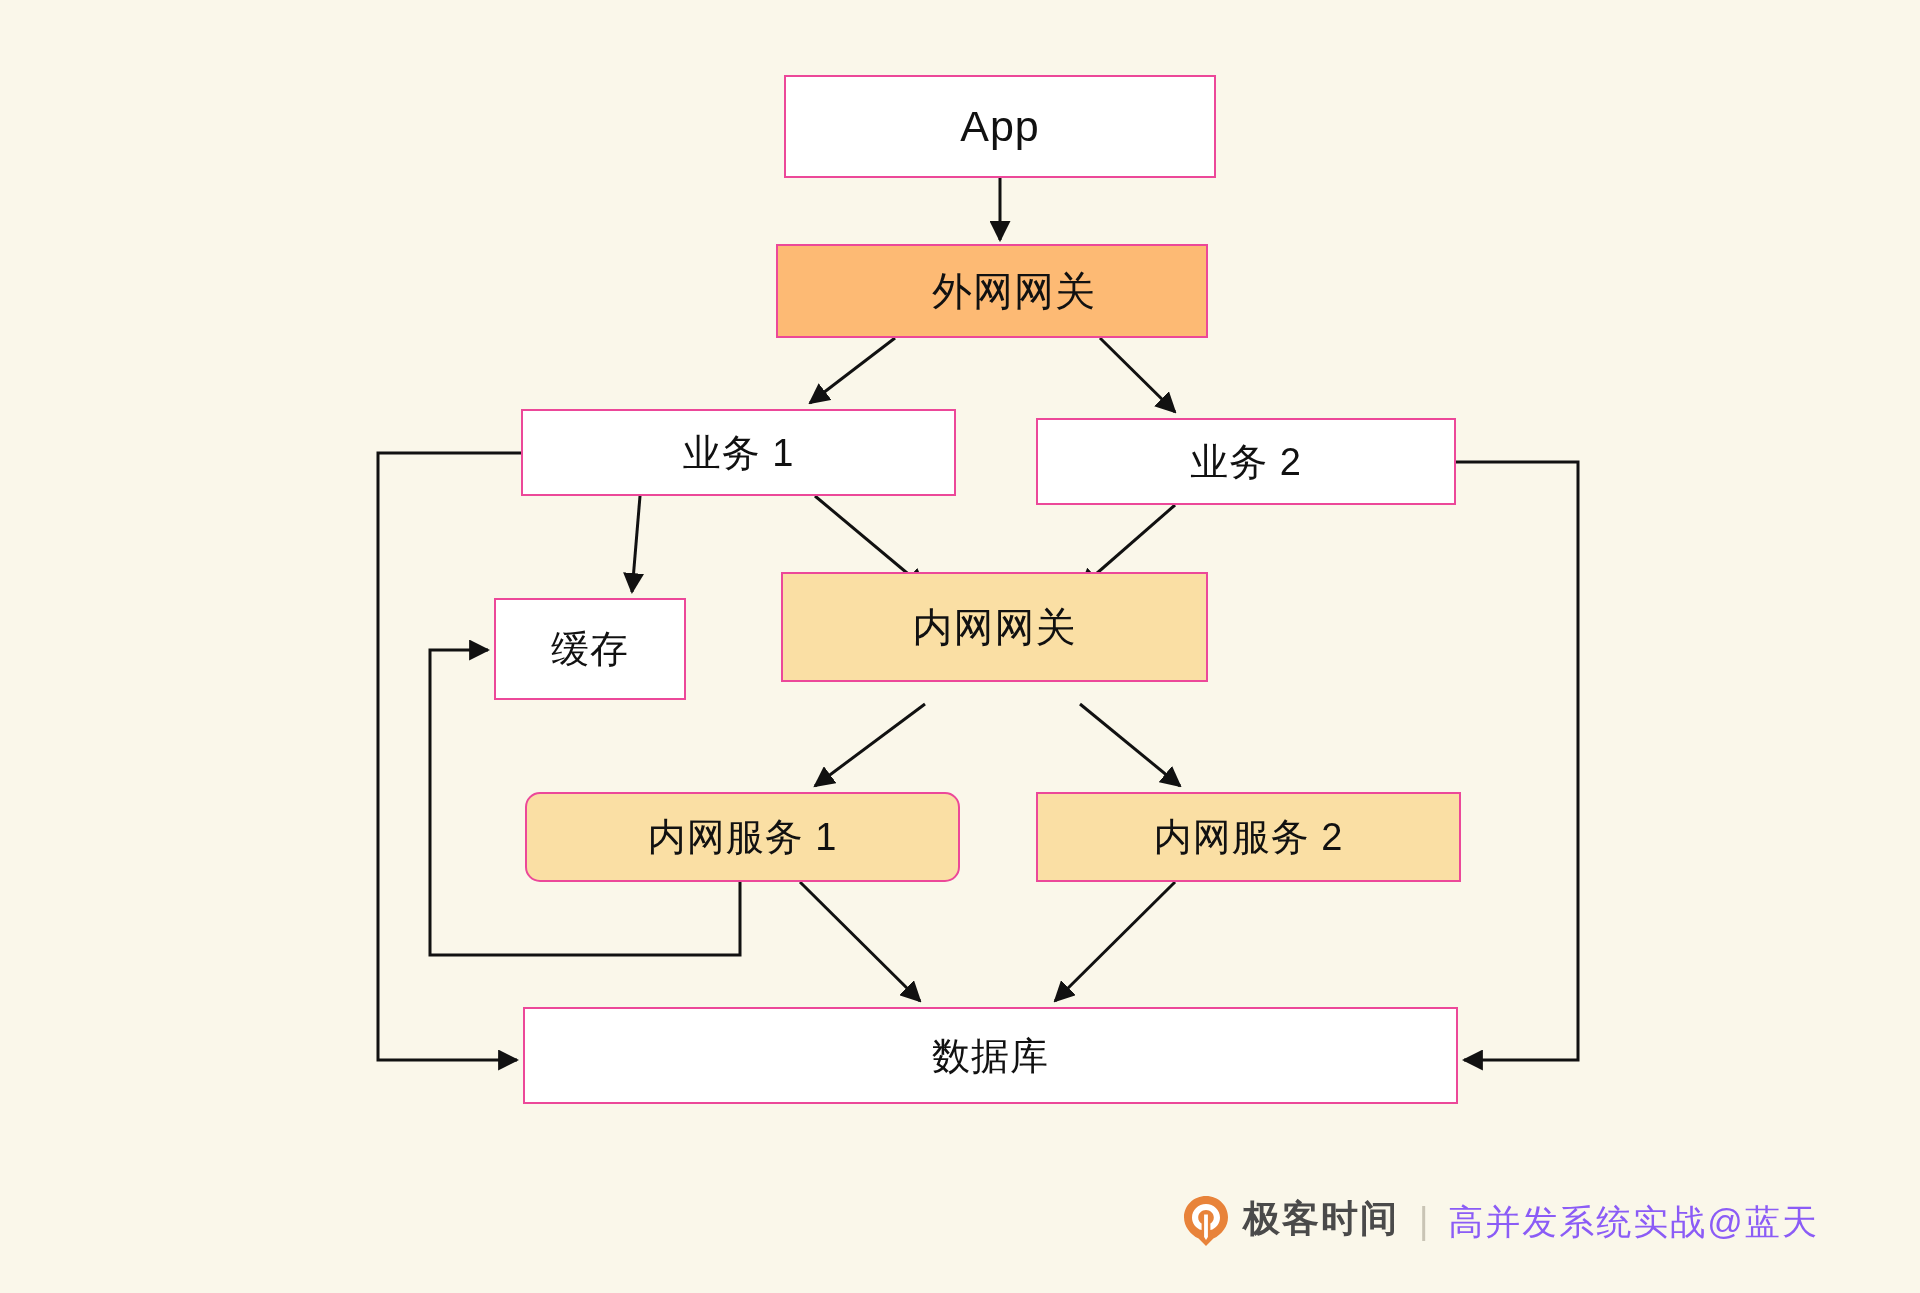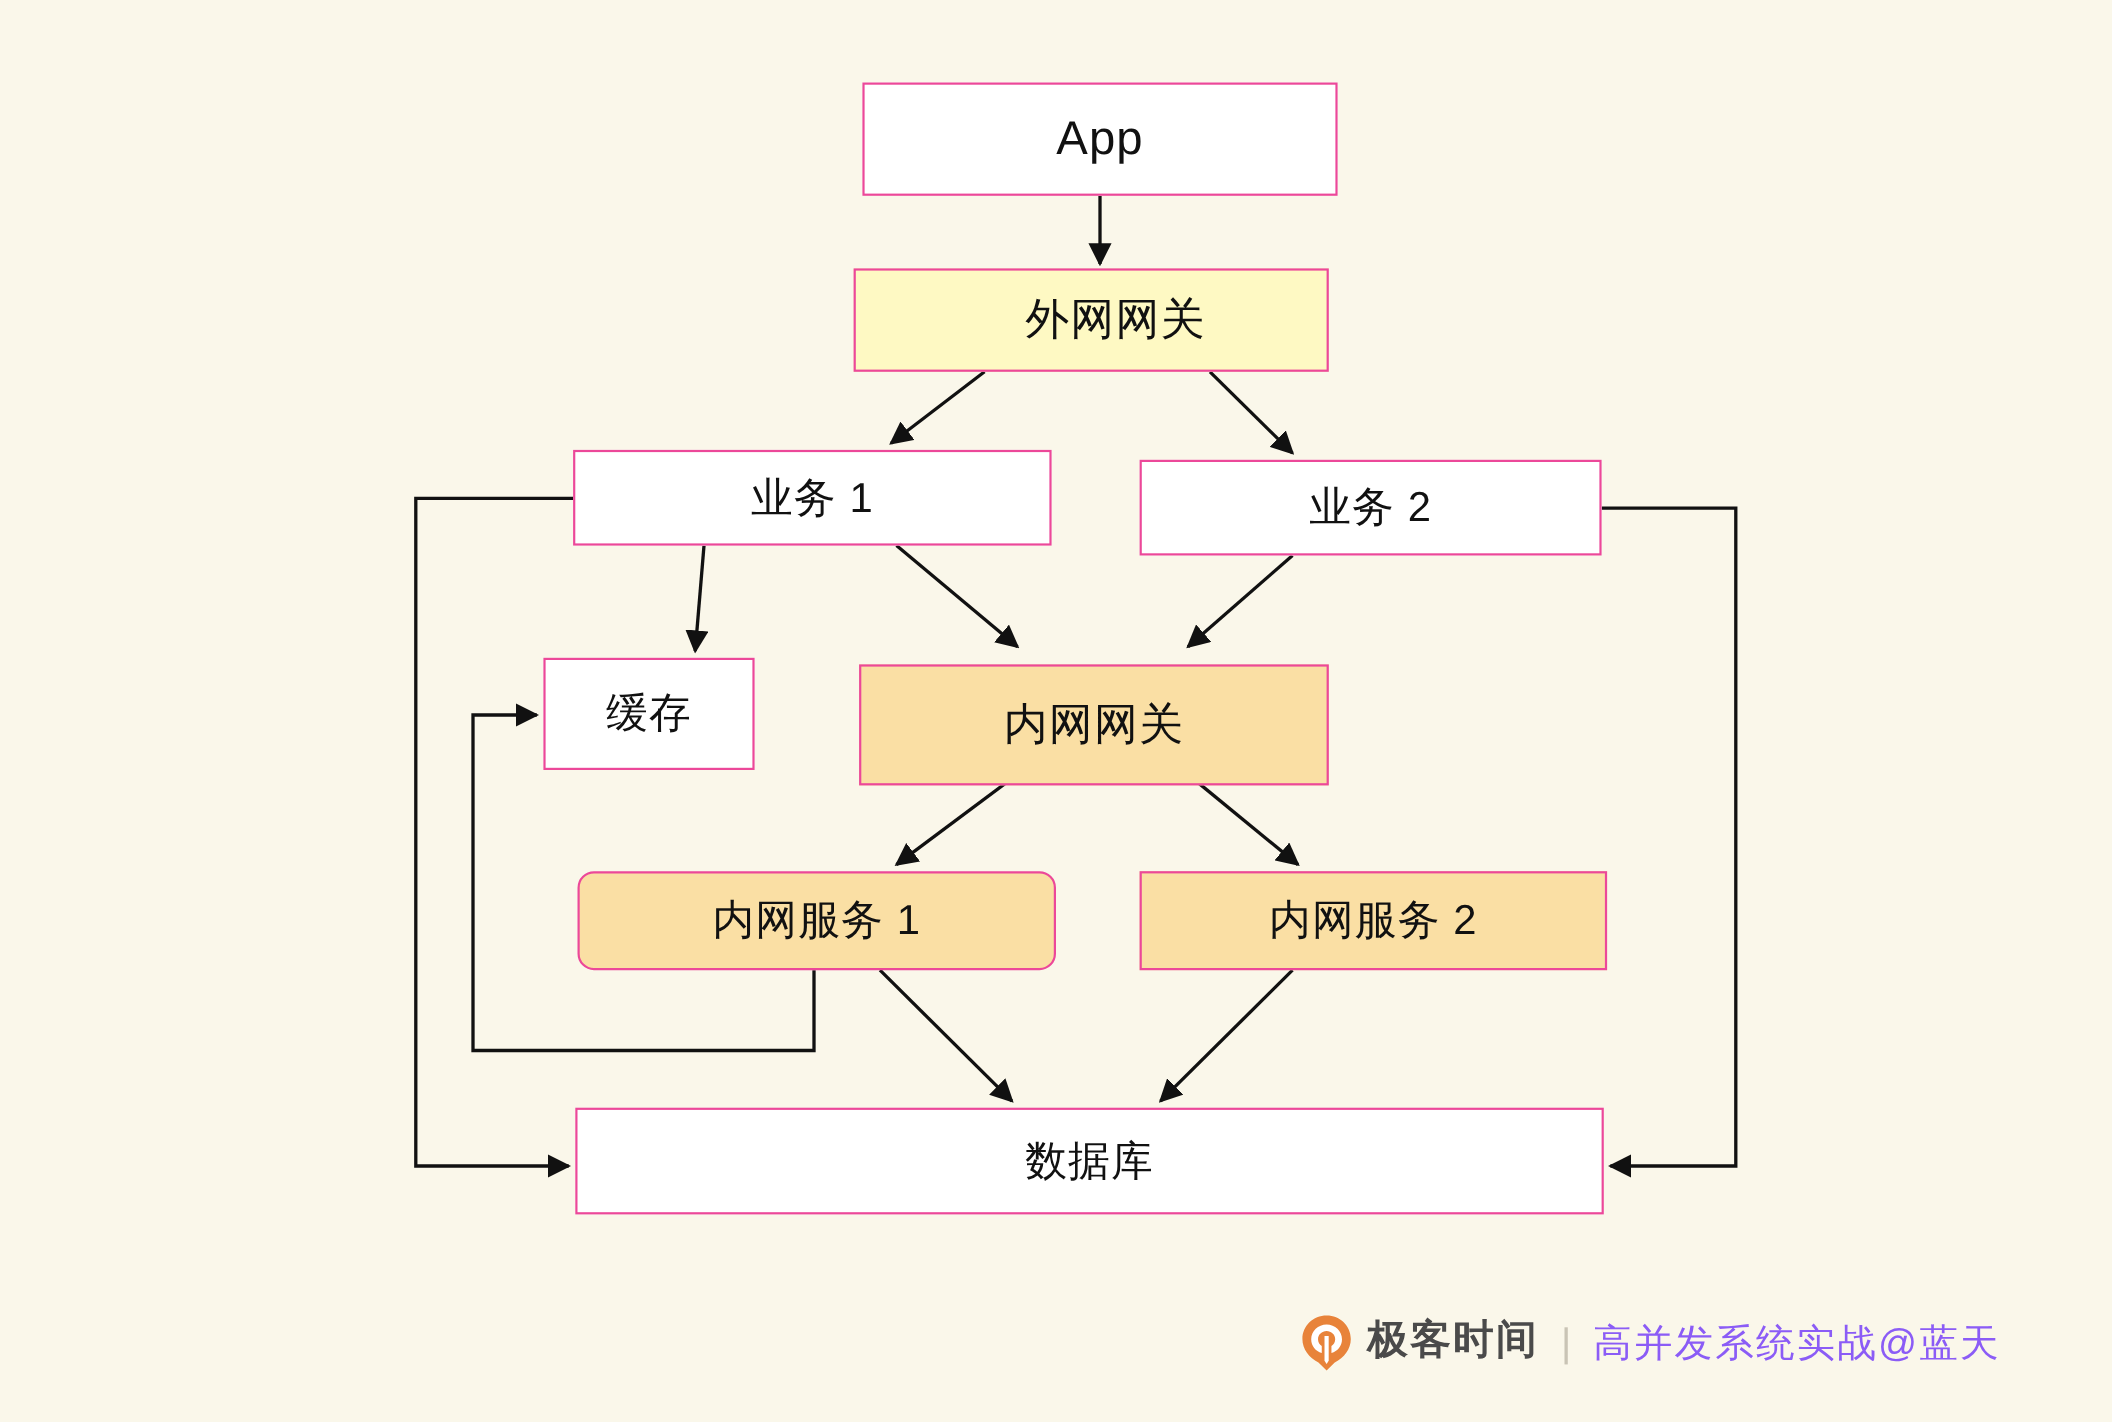--- a/index.html
+++ b/index.html
@@ -28,29 +28,29 @@
     box-sizing: border-box;
     border: 2px solid #ec4899;
     display: flex;
     align-items: center;
     justify-content: center;
     color: #111111;
     letter-spacing: 1px;
     line-height: 1;
   }
   .node-white { background: #ffffff; }
-  .node-blue  { background: #fef9c3; padding-left: 44px; }
+  .node-blue  { background: #fdba74; padding-left: 44px; }
   .node-amber { background: #fadfa4; }
 
   .n-app        { left: 784px; top: 75px;  width: 432px; height: 103px; font-size: 43px; }
   .n-ext-gw     { left: 776px; top: 244px; width: 432px; height: 94px;  font-size: 40px; }
   .n-biz1       { left: 521px; top: 409px; width: 435px; height: 87px;  font-size: 38px; }
   .n-biz2       { left: 1036px; top: 418px; width: 420px; height: 87px; font-size: 38px; text-align: right; }
   .n-cache      { left: 494px; top: 598px; width: 192px; height: 102px; font-size: 38px; }
-  .n-int-gw     { left: 781px; top: 604px; width: 427px; height: 110px; font-size: 40px; }
+  .n-int-gw     { left: 781px; top: 572px; width: 427px; height: 110px; font-size: 40px; }
   .n-svc1       { left: 525px; top: 792px; width: 435px; height: 90px;  font-size: 38px; border-radius: 15px; }
   .n-svc2       { left: 1036px; top: 792px; width: 425px; height: 90px; font-size: 38px; }
   .n-db         { left: 523px; top: 1007px; width: 935px; height: 97px; font-size: 38px; }
 
   #watermark {
     position: absolute;
     left: 1183px;
     top: 1193px;
     display: flex;
     align-items: center;

